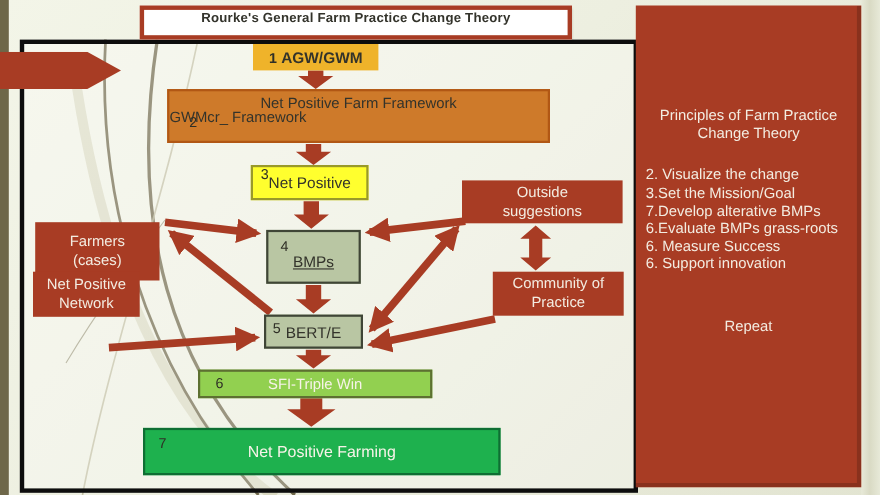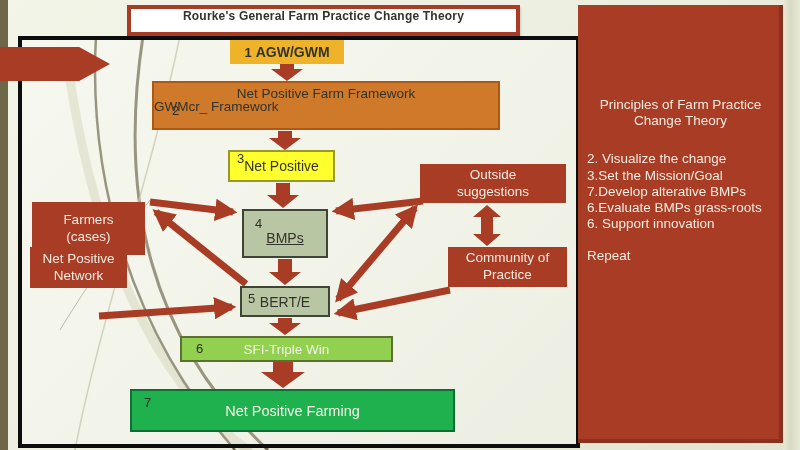--- a/index.html
+++ b/index.html
@@ -37,21 +37,21 @@
     box-shadow:1px 2px 2px rgba(0,0,0,.15);
   }
   .principles{
     position:absolute;left:578px;top:5px;width:205px;height:438px;z-index:4;
     background:var(--red);color:#f3ece1;box-sizing:border-box;
     padding:92px 9px 0 9px;font-size:13.5px;line-height:1.2;
     box-shadow:inset -4px -4px 0 rgba(0,0,0,.18);
   }
   .principles .heading{text-align:center;margin-bottom:22px;}
   .principles .item{margin:0;}
-  .principles .repeat{text-align:left;margin-top:16px;}
+  .principles .repeat{text-align:center;margin-top:40px;}
   .dbox{position:absolute;box-sizing:border-box;z-index:4;color:var(--ink);}
   .dbox .num{position:absolute;font-size:13px;color:#2f2f26;}
   .center-label{width:100%;text-align:center;text-decoration:underline;}
   .box-agw{left:230px;top:40px;width:114px;height:24px;background:var(--amber);
     display:flex;align-items:center;justify-content:center;font-size:14px;font-weight:600;}
   .box-agw .num{position:static;margin-right:4px;}
   .box-framework{left:152px;top:81px;width:348px;height:49px;background:var(--orange);
     border:2px solid var(--orange-dark);font-size:13.5px;}
   .box-framework .line1{position:absolute;top:3px;width:100%;text-align:center;}
   .box-framework .line2{position:absolute;bottom:14px;width:100%;text-align:left;}
@@ -187,17 +187,18 @@
     <span>Outside
 suggestions</span>
   </div>
 
   <div class="principles">
     <div class="heading">Principles of Farm Practice Change Theory</div>
     <div class="item">2. Visualize the change</div>
     <div class="item">3.Set the Mission/Goal</div>
     <div class="item">7.Develop alterative BMPs</div>
     <div class="item">6.Evaluate BMPs grass-roots</div>
+    <div class="item">6. Measure Success</div>
     <div class="item">6. Support innovation</div>
     <div class="repeat">Repeat</div>
   </div>
 
 </div>
 
 </body></html>

